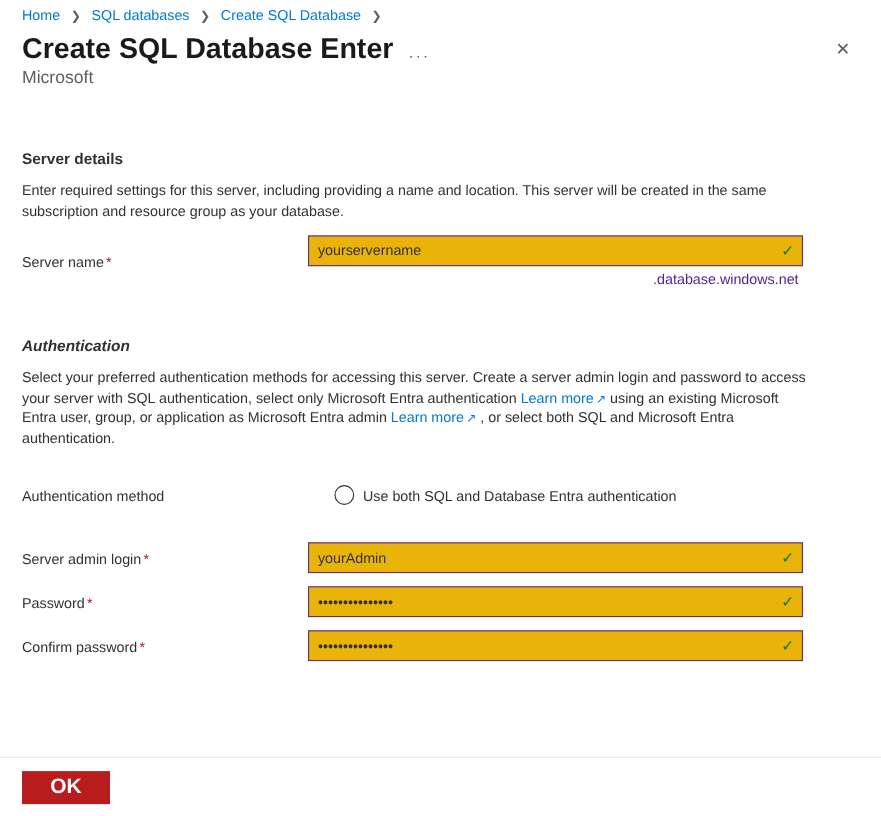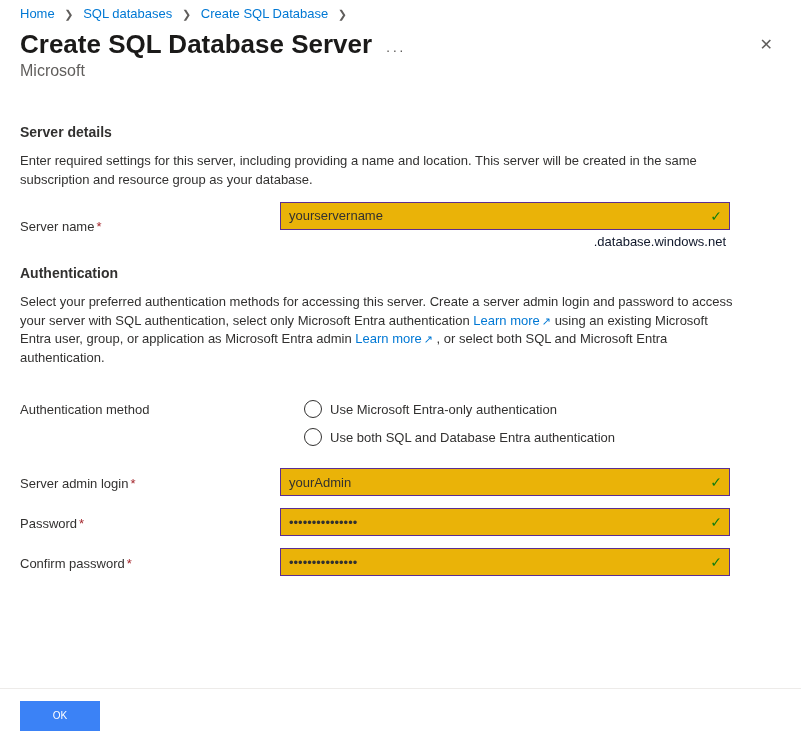--- a/index.html
+++ b/index.html
@@ -67,21 +67,21 @@
     padding: 0 20px 20px 20px;
   }
   
   .scroll-area::-webkit-scrollbar { width: 14px; }
   .scroll-area::-webkit-scrollbar-thumb { background: #c8c6c4; border-radius: 7px; }
   .scroll-area::-webkit-scrollbar-track { background: #f3f2f1; }
 
   .section-title {
     font-size: 14px;
     font-weight: 600;
-    margin-top: 24px;
+    margin-top: 36px;
     margin-bottom: 12px;
   }
   .section-desc {
     font-size: 13px;
     color: #323130;
     line-height: 1.45;
     max-width: 720px;
   }
   .section-desc a {
     color: #0078d4;
@@ -134,21 +134,21 @@
     right: 8px;
     top: 50%;
     transform: translateY(-50%);
     color: #323130;
     font-size: 12px;
     pointer-events: none;
   }
   .suffix {
     text-align: right;
     font-size: 13px;
-    color: #0f172a;
+    color: #4c1d95;
     margin-top: 4px;
     padding-right: 4px;
   }
   .radio-row {
     display: flex;
     align-items: center;
     margin-bottom: 10px;
     cursor: pointer;
   }
   .radio {
@@ -179,46 +179,46 @@
     left: 0;
     right: 0;
     height: 54px;
     border-top: 1px solid #edebe9;
     background: #fff;
     display: flex;
     align-items: center;
     padding: 0 20px;
   }
   .btn-primary {
-    background: #3b82f6;
+    background: #b91c1c;
     color: #fff;
     border: none;
     height: 30px;
     min-width: 80px;
     padding: 0 18px;
-    font-size: 10px;
-    font-weight: 400;
+    font-size: 19px;
+    font-weight: 700;
     cursor: pointer;
   }
   .spacer-top { height: 14px; }
 </style>
 </head>
 <body>
 
 <div class="breadcrumb">
   <a href="#">Home</a>
   <span class="sep">❯</span>
   <a href="#">SQL databases</a>
   <span class="sep">❯</span>
   <a href="#">Create SQL Database</a>
   <span class="sep">❯</span>
 </div>
 
 <div class="header">
-  <h1>Create SQL Database Server</h1>
+  <h1>Create SQL Database Enter</h1>
   <span class="more">···</span>
   <span class="close-x">✕</span>
   <div class="subtitle">Microsoft</div>
 </div>
 
 <div class="scroll-area">
 
   <div class="spacer-top"></div>
 
   <div class="section-title">Server details</div>
@@ -231,40 +231,36 @@
     <div class="field-col">
       <div class="input-wrap">
         <input class="text-input" type="text" value="yourservername" style="">
         <span class="check">✓</span>
       </div>
       <div class="suffix">.database.windows.net</div>
     </div>
   </div>
 
 
-  <div class="section-title" style="margin-top:16px;">Authentication</div>
+  <div class="section-title" style="margin-top:45px;font-style:italic;">Authentication</div>
   <div class="section-desc">
     <span>Select your preferred authentication methods for accessing this server. Create a server admin login and password to access your server with SQL authentication, select only Microsoft Entra authentication </span><a href="#"><span>Learn more</span><span class="ext-icon">↗</span></a><span> using an existing Microsoft Entra user, group, or application as Microsoft Entra admin </span><a href="#"><span>Learn more</span><span class="ext-icon">↗</span></a><span> , or select both SQL and Microsoft Entra authentication.</span>
   </div>
 
   <div class="form-row" style="margin-top:32px; align-items:flex-start;gap:24px;">
     <div class="form-label">Authentication method</div>
     <div class="field-col">
-      <div class="radio-row">
-        <div class="radio"></div>
-        <span class="radio-label">Use Microsoft Entra-only authentication</span>
-      </div>
       <div class="radio-row">
         <div class="radio"></div>
         <span class="radio-label">Use both SQL and Database Entra authentication</span>
       </div>
     </div>
   </div>
 
-  <div class="form-row" style="margin-top:12px;">
+  <div class="form-row" style="margin-top:24px;">
     <div class="form-label">
       <span>Server admin login</span><span class="req">*</span>
     </div>
     <div class="field-col">
       <div class="input-wrap">
         <input class="text-input" type="text" value="yourAdmin" style="">
         <span class="check">✓</span>
       </div>
     </div>
   </div>

